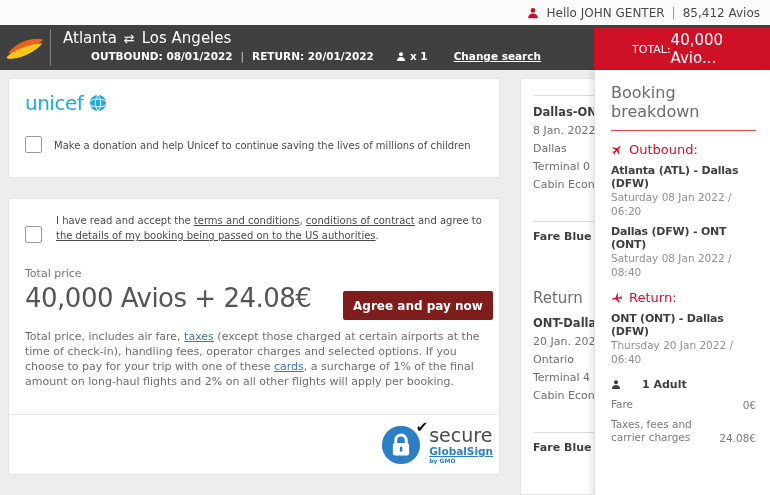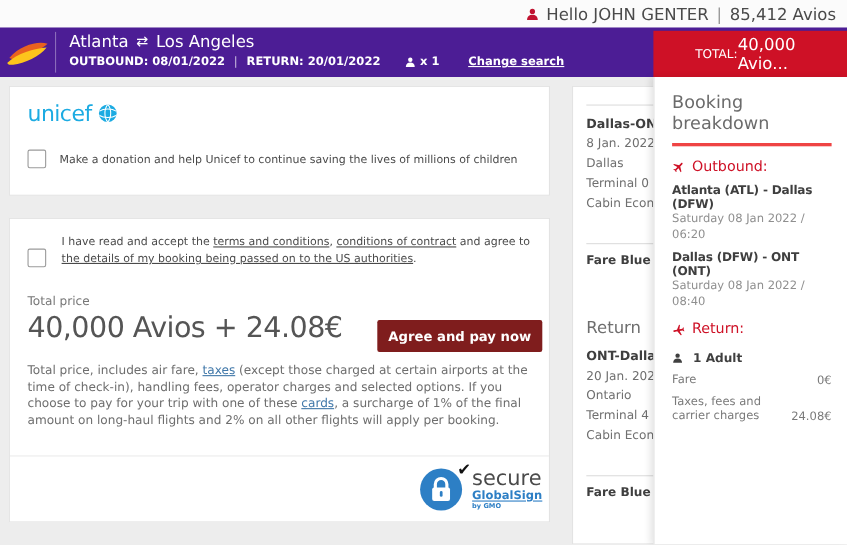--- a/index.html
+++ b/index.html
@@ -5,31 +5,31 @@
   * { margin:0; padding:0; box-sizing:border-box; }
   html,body { width:770px; height:495px; }
   body {
     position:relative; overflow:hidden;
     font-family:"DejaVu Sans","Liberation Sans",sans-serif;
     background:#ededed; color:#555;
   }
   
   .topbar { position:absolute; top:0; left:0; right:0; height:25px; background:#fbfbfb;
     display:flex; align-items:center; justify-content:flex-end; padding-right:10px; gap:7px;
-    font-size:15px; color:#4a4a4a; }
+    font-size:12px; color:#4a4a4a; }
   .topbar .sep { color:#999; }
   .user-icon { color:#c01330; display:flex; }
   
-  .hdr { position:absolute; top:25px; left:0; right:0; height:45px; background:#4c1d95; color:#fff; }
+  .hdr { position:absolute; top:25px; left:0; right:0; height:45px; background:#404040; color:#fff; }
   .hdr-logo { position:absolute; left:0; top:0; width:50px; height:45px; display:flex; align-items:center; justify-content:center; }
   .hdr-vdiv { position:absolute; left:50px; top:4px; bottom:4px; width:1px; background:rgba(255,255,255,0.35); }
   .hdr-info { position:absolute; left:63px; top:4px; }
   .hdr-route { font-size:15px; display:flex; align-items:center; gap:7px; font-weight:400; }
   .swap-glyph { font-size:13px; }
-  .hdr-sub { margin-top:3px; font-size:10.5px; font-weight:bold; display:flex; align-items:flex-start; gap:8px; }
+  .hdr-sub { margin-top:3px; font-size:10.5px; font-weight:bold; display:flex; align-items:flex-start; gap:8px;margin-left:28px; }
   .hdr-sub .thin { font-weight:400; opacity:.7; }
   .hdr-pax { display:flex; align-items:center; gap:4px; margin-left:14px; }
   .hdr-change { margin-left:18px; text-decoration:underline; cursor:pointer; }
   .hdr-total { position:absolute; right:0; top:3px; width:176px; height:42px; background:#ce1126;
     display:flex; align-items:center; padding:0 8px 0 16px; cursor:pointer; }
   .hdr-total .lbl { font-size:11px;margin-left:22px; }
   .hdr-total .val { margin-left:auto; font-size:15px; }
   
   .card { position:absolute; background:#fff; border:1px solid #e3e3e3; }
   .card-donation { left:8px; top:78px; width:492px; height:100px; padding:12px 16px; }
@@ -61,29 +61,29 @@
   .flight-col hr { border:none; border-top:1px solid #ddd; margin:0 0 0 0; width:230px; }
   .fc-title { font-weight:bold; color:#3f3f3f; font-size:11.5px; margin-top:9px; white-space:nowrap; }
   .fc-line { margin-top:5px; line-height:13px; white-space:nowrap; }
   .fc-fare { font-weight:bold; color:#3f3f3f; margin-top:8px; white-space:nowrap; }
   .fc-hr2 { margin-top:30px !important; }
   .fc-return-h { font-size:15px; color:#6e6e6e; margin-top:46px; }
   
   .panel { position:absolute; left:594px; top:70px; width:176px; height:425px; background:#fff; z-index:2;
     box-shadow:-3px 0 6px rgba(0,0,0,0.10); border-left:1px solid #e0e0e0;
     display:flex; flex-direction:column; padding:13px 14px 0 16px; overflow:hidden; }
-  .bd-title { font-size:16px; color:#6b6b6b; padding-bottom:9px; border-bottom:3px solid #ef4444; }
+  .bd-title { font-size:16px; color:#6b6b6b; padding-bottom:9px; border-bottom:1px solid #ef4444; }
   .bd-dir { display:flex; align-items:center; gap:6px; color:#ce1126; font-size:13px; margin-top:11px; }
   .plane { display:inline-flex; }
   .plane.out { transform:rotate(45deg); }
   .plane.ret { transform:rotate(-100deg); }
   .bd-seg { margin-top:7px; }
   .bd-seg .route { font-size:11px; font-weight:bold; color:#3f3f3f; line-height:13px; letter-spacing:-0.2px; }
   .bd-seg .dt { font-size:10.5px; color:#8f8f8f; line-height:14px; }
-  .bd-adult { display:flex; align-items:center; gap:9px; font-size:11px; font-weight:bold; color:#3f3f3f; margin-top:12px; }
+  .bd-adult { display:flex; align-items:center; gap:21px; font-size:11px; font-weight:bold; color:#3f3f3f; margin-top:12px; }
   .bd-row { display:flex; justify-content:space-between; align-items:flex-end; font-size:10.5px; color:#7a7a7a; margin-top:7px; }
   .bd-row .rl { max-width:100px; line-height:13px; }
 </style>
 </head>
 <body>
 
 <div class="topbar">
   <span class="user-icon">
     <svg width="12" height="12" viewBox="0 0 16 16" fill="currentColor">
         <circle cx="8" cy="4.5" r="3.2"></circle>
@@ -221,20 +221,24 @@
   </div>
 
   <div class="bd-dir">
     <span class="plane ret">
       <svg viewBox="0 0 24 24" width="12" height="12" fill="#ce1126">
           <path d="M21 16v-2l-8-5V3.5c0-.83-.67-1.5-1.5-1.5S10 2.67 10 3.5V9l-8 5v2l8-2.5V19l-2 1.5V22l3.5-1 3.5 1v-1.5L13 19v-5.5l8 2.5z"></path>
         </svg>
     </span>
     <span>Return:</span>
   </div>
+  <div class="bd-seg">
+    <div class="route">ONT (ONT) - Dallas (DFW)</div>
+    <div class="dt">Thursday 20 Jan 2022 / 06:40</div>
+  </div>
 
   <div class="bd-adult">
     <span class="user-icon" style="color:#3f3f3f">
       <svg width="10" height="11" viewBox="0 0 16 16" fill="currentColor">
           <circle cx="8" cy="4.5" r="3.2"></circle>
           <path d="M1.5 15 C1.5 10.5 4.4 8.6 8 8.6 C11.6 8.6 14.5 10.5 14.5 15 Z"></path>
         </svg>
     </span>
     <span>1 Adult</span>
   </div>

